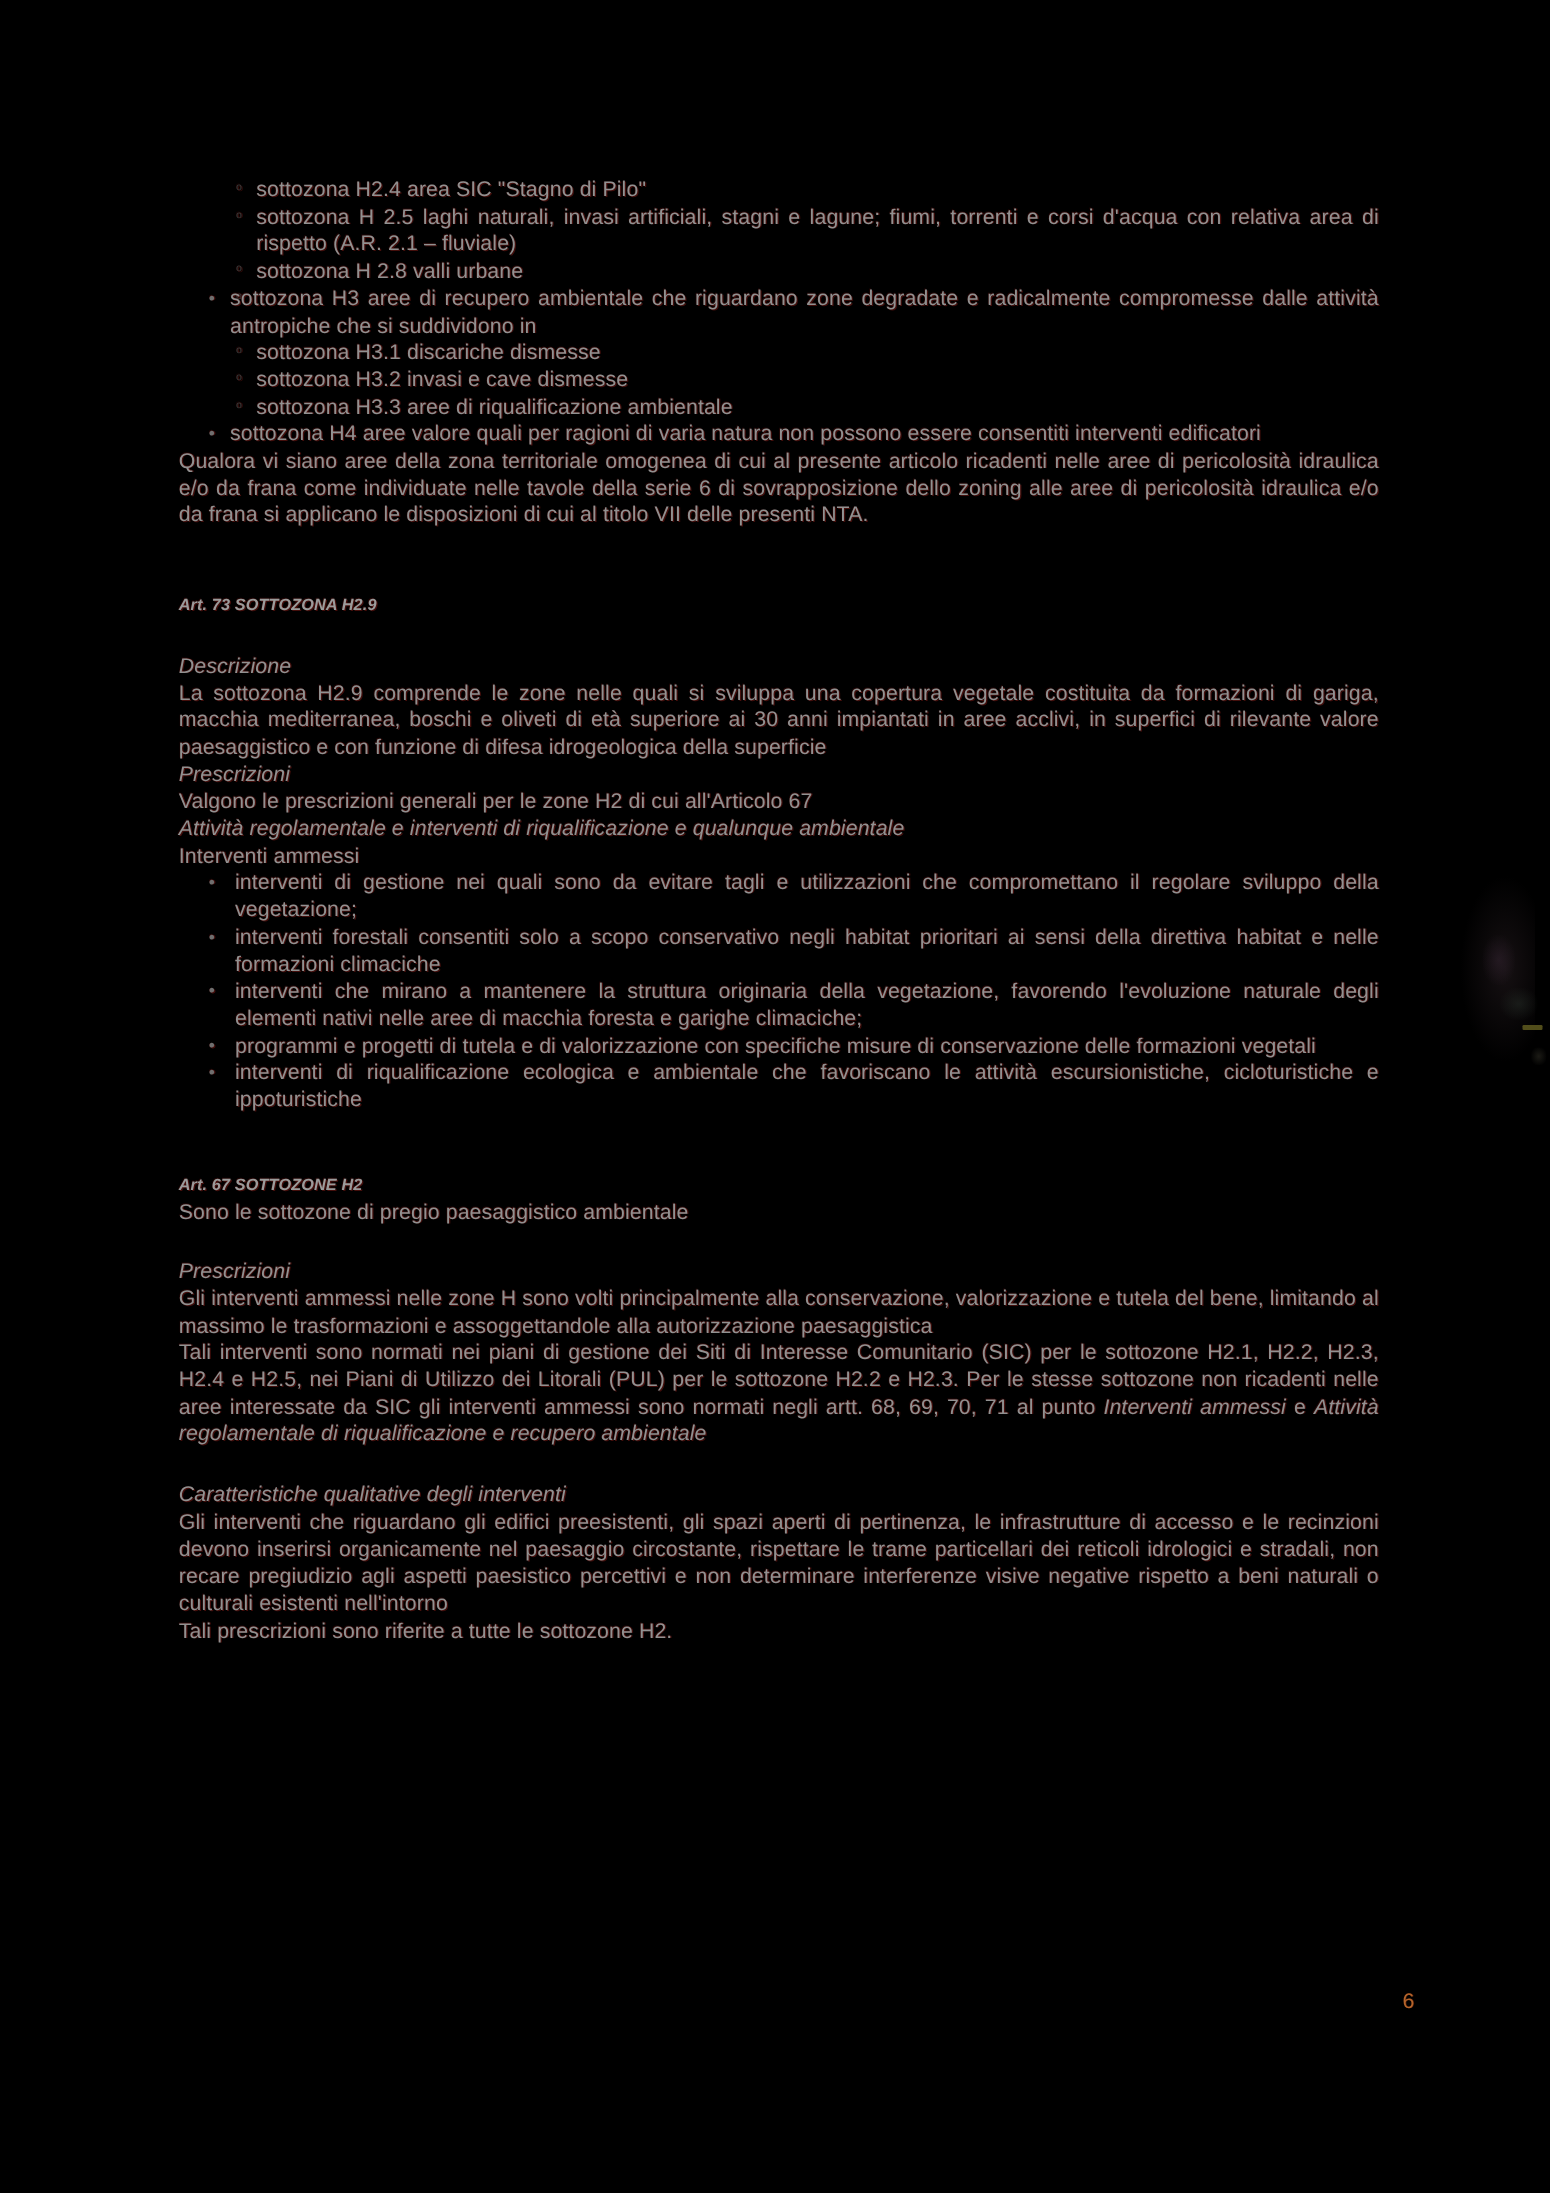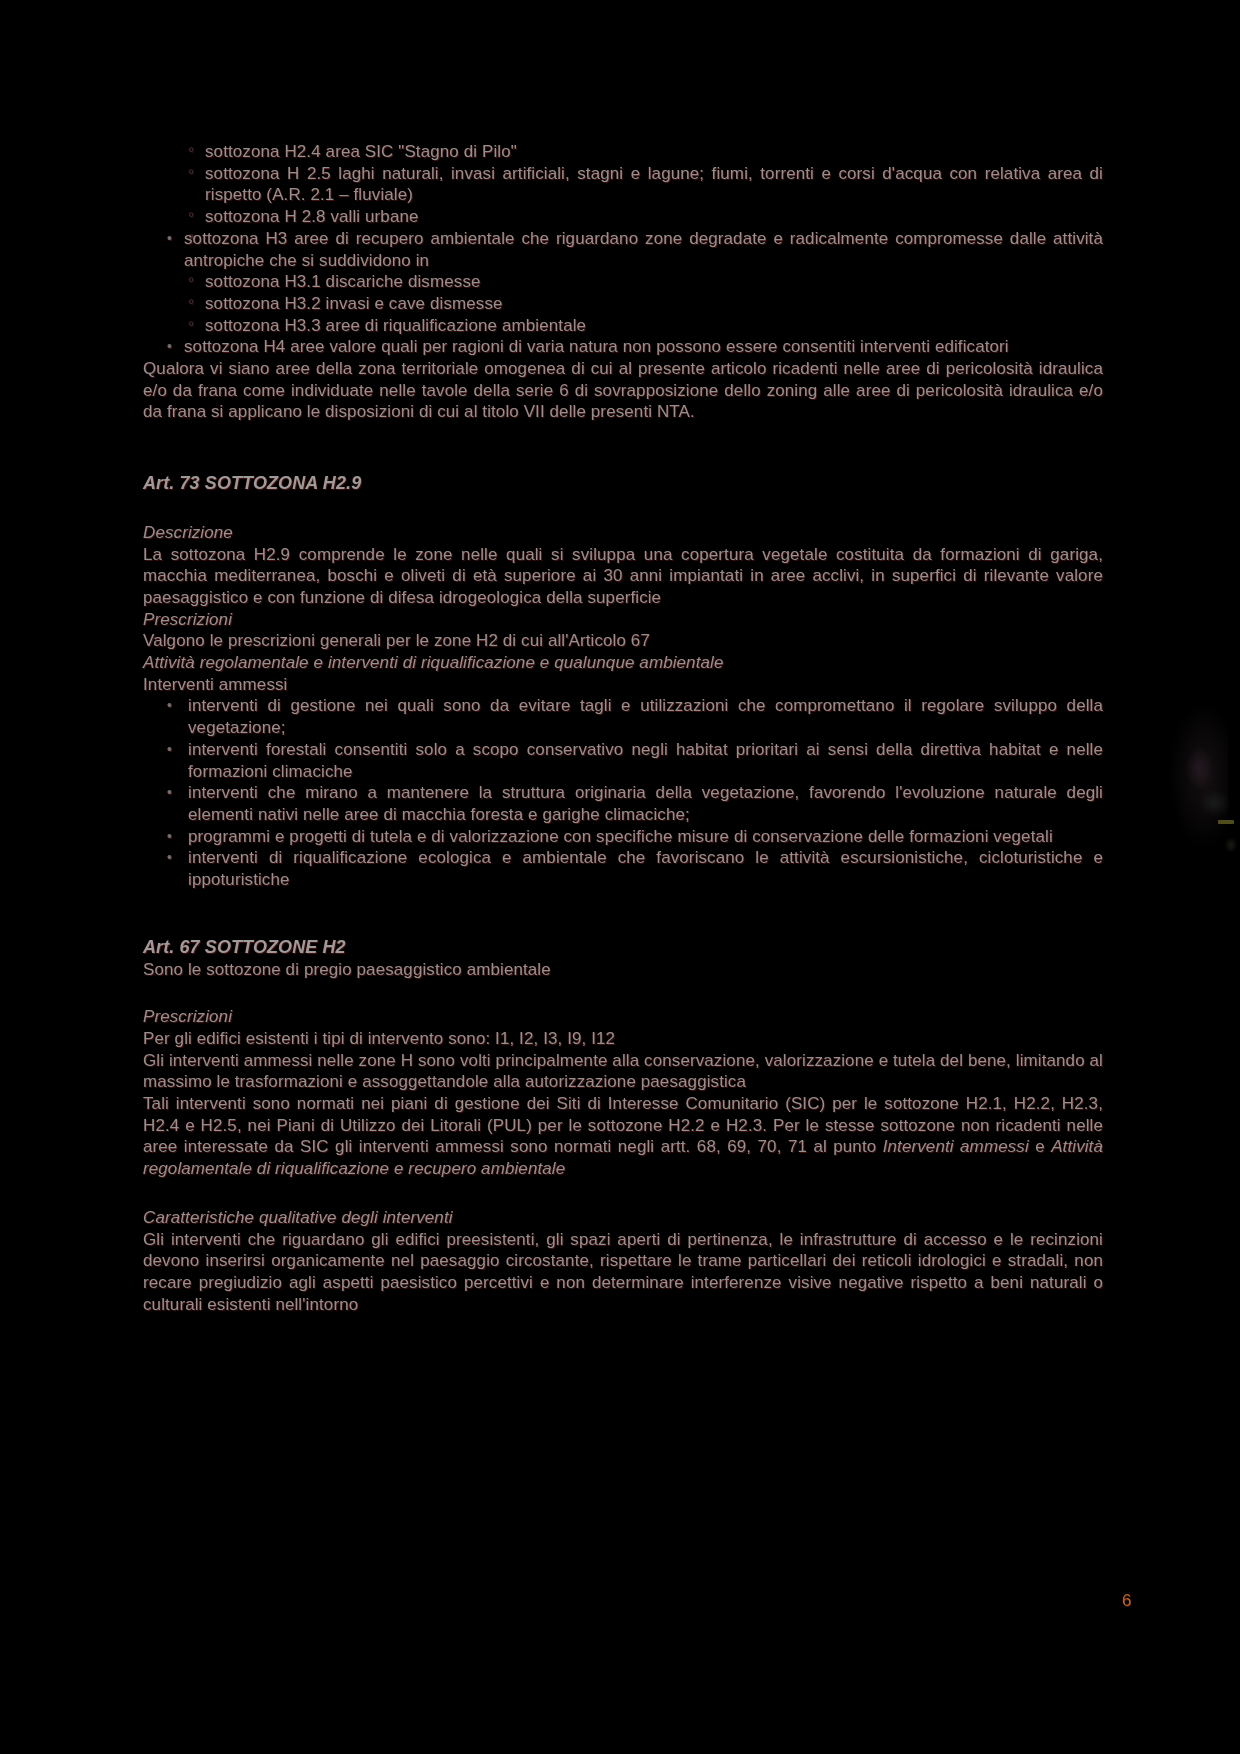--- a/index.html
+++ b/index.html
@@ -29,21 +29,21 @@
   .li1 { position: relative; padding-left: 41px; }
   .li1 .mk { position: absolute; left: 24px; top: 0; color: #6f6f6f; font-size: 14px; }
   .li2 { position: relative; padding-left: 62px; }
   .li2 .mk { position: absolute; left: 46px; top: 1px; color: #4c4c4c; font-size: 12px; opacity: 0.75; }
   .liA { position: relative; padding-left: 45px; }
   .liA .mk { position: absolute; left: 24px; top: 0; color: #6f6f6f; font-size: 14px; }
   .hd {
     font-weight: bold;
     font-style: italic;
     color: #9b9b9b;
-    font-size: 18px;
+    font-size: 13px;
   }
   .it { font-style: italic; }
   .gap-xl { height: 50px; }
   .gap-lg { height: 46px; }
   .gap-md { height: 27px; }
   .gap-sm { height: 26px; }
   .pagenum {
     position: absolute;
     left: 1122px;
     top: 1591px;
@@ -143,28 +143,28 @@
   </div>
 
   <div class="gap-lg"></div>
 
   <div class="hd">Art. 67 SOTTOZONE H2</div>
   <div>Sono le sottozone di pregio paesaggistico ambientale</div>
 
   <div class="gap-sm"></div>
 
   <div class="it">Prescrizioni</div>
-  <div>Per gli edifici esistenti i tipi di intervento sono: I1, I2, I3, I9, I12</div>
   <div>Gli interventi ammessi nelle zone H sono volti principalmente alla conservazione, valorizzazione e tutela del bene, limitando al massimo le trasformazioni e assoggettandole alla autorizzazione paesaggistica</div>
   <div><span>Tali interventi sono normati nei piani di gestione dei Siti di Interesse Comunitario (SIC) per le sottozone H2.1, H2.2, H2.3, H2.4 e H2.5, nei Piani di Utilizzo dei Litorali (PUL) per le sottozone H2.2 e H2.3. Per le stesse sottozone non ricadenti nelle aree interessate da SIC gli interventi ammessi sono normati negli artt. 68, 69, 70, 71 al punto </span><span class="it">Interventi ammessi</span><span> e </span><span class="it">Attività regolamentale di riqualificazione e recupero ambientale</span></div>
 
   <div class="gap-md"></div>
 
   <div class="it">Caratteristiche qualitative degli interventi</div>
   <div>Gli interventi che riguardano gli edifici preesistenti, gli spazi aperti di pertinenza, le infrastrutture di accesso e le recinzioni devono inserirsi organicamente nel paesaggio circostante, rispettare le trame particellari dei reticoli idrologici e stradali, non recare pregiudizio agli aspetti paesistico percettivi e non determinare interferenze visive negative rispetto a beni naturali o culturali esistenti nell'intorno</div>
+  <div>Tali prescrizioni sono riferite a tutte le sottozone H2.</div>
 
 </div>
 
 <div class="artifact a1"></div>
 <div class="artifact a2"></div>
 <div class="artifact a3"></div>
 <div class="artifact a4"></div>
 <div class="artifact a5"></div>
 
 <div class="pagenum">6</div>

